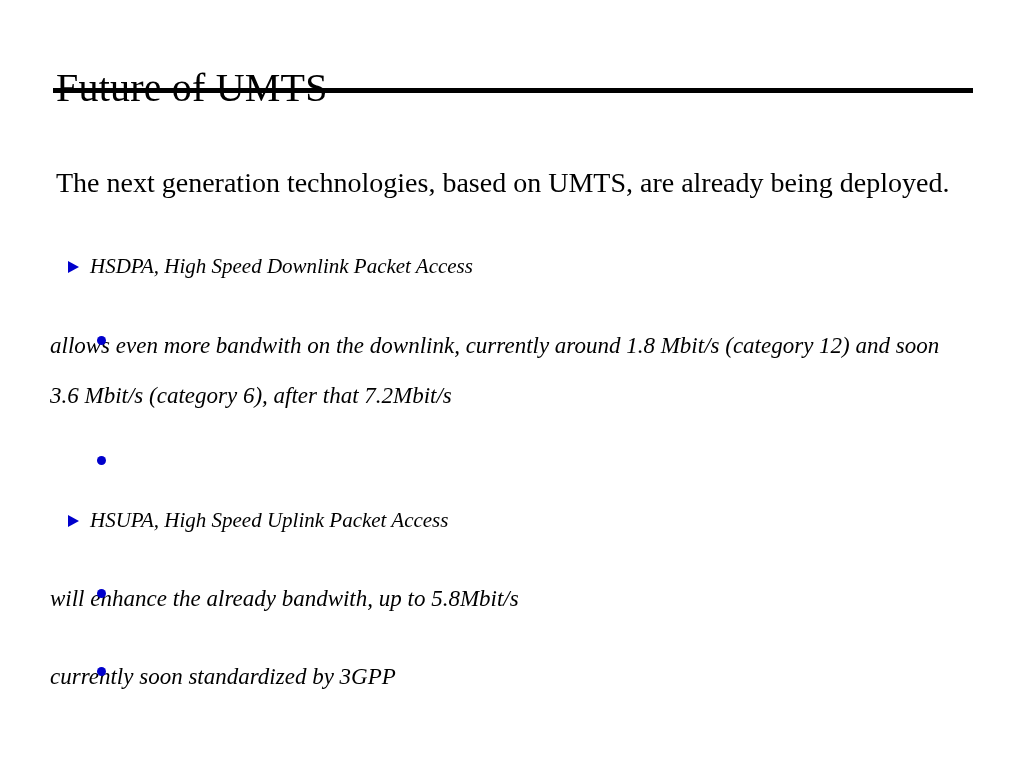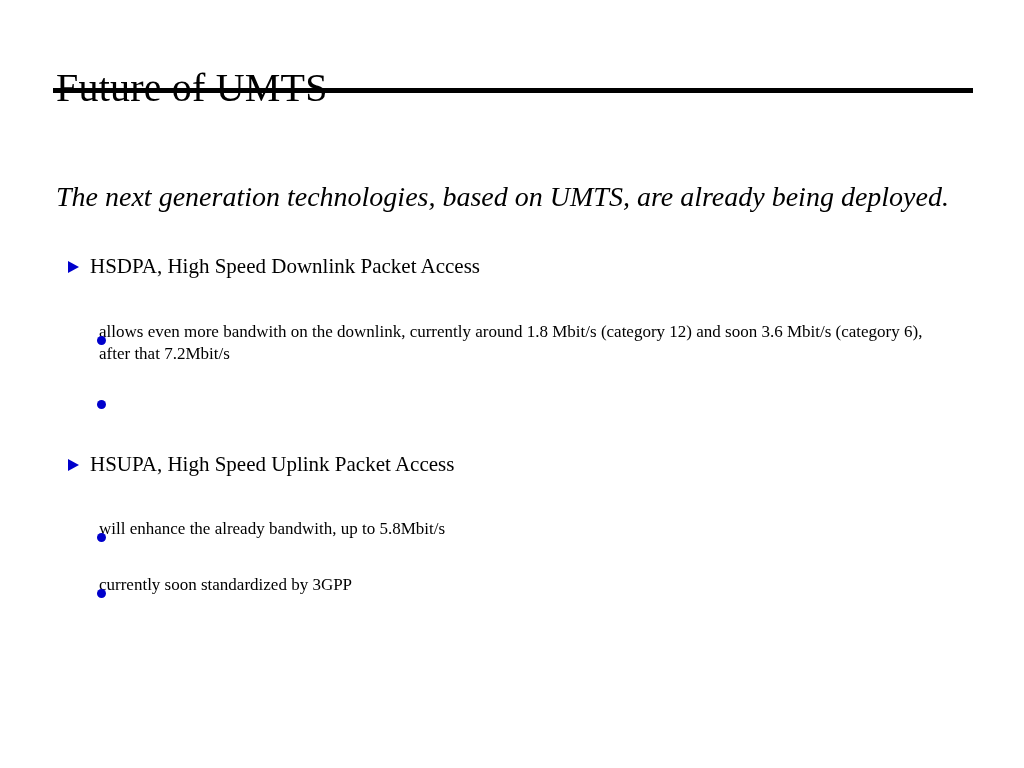--- a/index.html
+++ b/index.html
@@ -48,37 +48,37 @@
   .body-area {
     position: absolute;
     left: 0;
     top: 128px;
     width: 1024px;
   }
 
   .lead-paragraph {
     position: absolute;
     left: 56px;
-    top: 18px;
+    top: 4px;
     width: 900px;
     font-size: 28px;
     line-height: 46px;
-    font-style: italic;
   }
 
   .bullet-list {
     position: absolute;
     left: 0;
     top: 124px;
     width: 1024px;
   }
 
   .bullet {
     position: relative;
     box-sizing: border-box;
+    font-style: italic;
   }
 
   
   .bullet.level1 {
     padding-left: 90px;
     font-size: 21px;
     line-height: 28px;
     min-height: 28px;
     margin-bottom: 40px;
   }
@@ -88,23 +88,23 @@
     top: 9px;
     width: 0;
     height: 0;
     border-top: 6px solid transparent;
     border-bottom: 6px solid transparent;
     border-left: 11px solid #0000cc;
   }
 
   
   .bullet.level2 {
-    padding-left: 99px;
-    font-size: 17px;
-    line-height: 22px;
+    padding-left: 50px;
+    font-size: 23px;
+    line-height: 50px;
     min-height: 28px;
     margin-bottom: 28px;
     width: 940px;
   }
   .bullet.level2 .marker {
     position: absolute;
     left: 97px;
     top: 15px;
     width: 9px;
     height: 9px;

